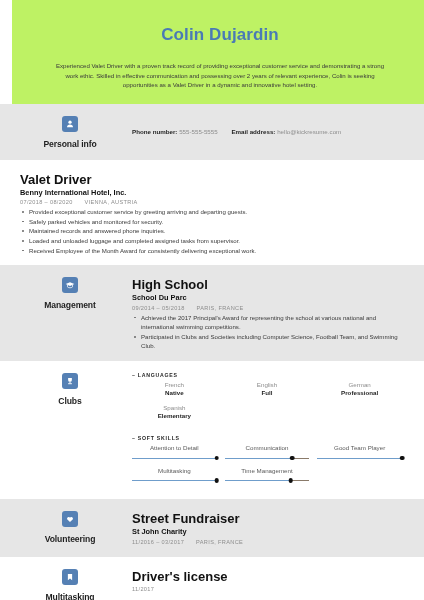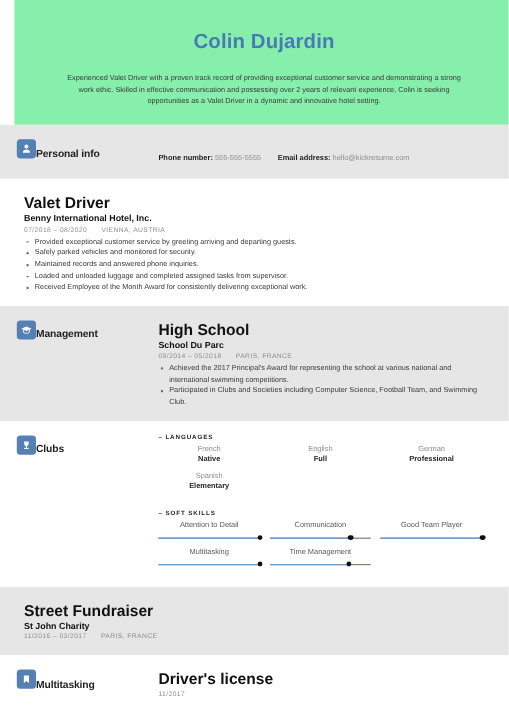--- a/index.html
+++ b/index.html
@@ -13,21 +13,21 @@
     font-family: "Liberation Sans", sans-serif;
     color: #2b2b2b;
     overflow: hidden;
     position: relative;
   }
 
   
   .header {
     padding: 26px 32px 14px 36px;
     text-align: center;
-    background: #86efac;
+    background: #bef264;
     margin-left: 12px;
   }
   .cv-name {
     font-size: 17px;
     font-weight: bold;
     color: #4a7ab5;
     letter-spacing: 0.1px;
     margin: 0 0 16px 0;
     line-height: 1.1;
   }
@@ -47,21 +47,21 @@
     padding: 10px 14px 10px 14px;
     box-sizing: border-box;
   }
   .section.shaded { background: #e6e6e6; }
   .section.plain  { background: #ffffff; }
 
   .sec-left {
     width: 112px;
     flex: 0 0 112px;
     display: flex;
-    flex-direction: row;
+    flex-direction: column;
     align-items: center;
     padding-top: 2px;
   }
   .sec-icon {
     width: 16px;
     height: 16px;
     border-radius: 3px;
     background: #5580b4;
     display: flex;
     align-items: center;
@@ -361,20 +361,28 @@
             <div class="bar-knob" style="left: 78%;"></div>
           </div>
         </div>
       </div>
     </div>
 
   </div>
 </div>
 
 <div class="section shaded">
+  <div class="sec-left">
+    <span class="sec-icon">
+      <svg width="10" height="10" viewBox="0 0 16 16">
+          <path d="M8 12.6 3.4 8.2a2.7 2.7 0 0 1 4.6-2.6 2.7 2.7 0 0 1 4.6 2.6z" fill="#fff"></path>
+        </svg>
+    </span>
+    <div class="sec-title">Volunteering</div>
+  </div>
   <div class="sec-right">
     <div>
       <div class="entry-title">Street Fundraiser</div>
       <div class="entry-sub">St John Charity</div>
       <div class="entry-meta">
         <span>11/2016 – 03/2017</span>
         <span class="loc">PARIS, FRANCE</span>
       </div>
     </div>
   </div>

